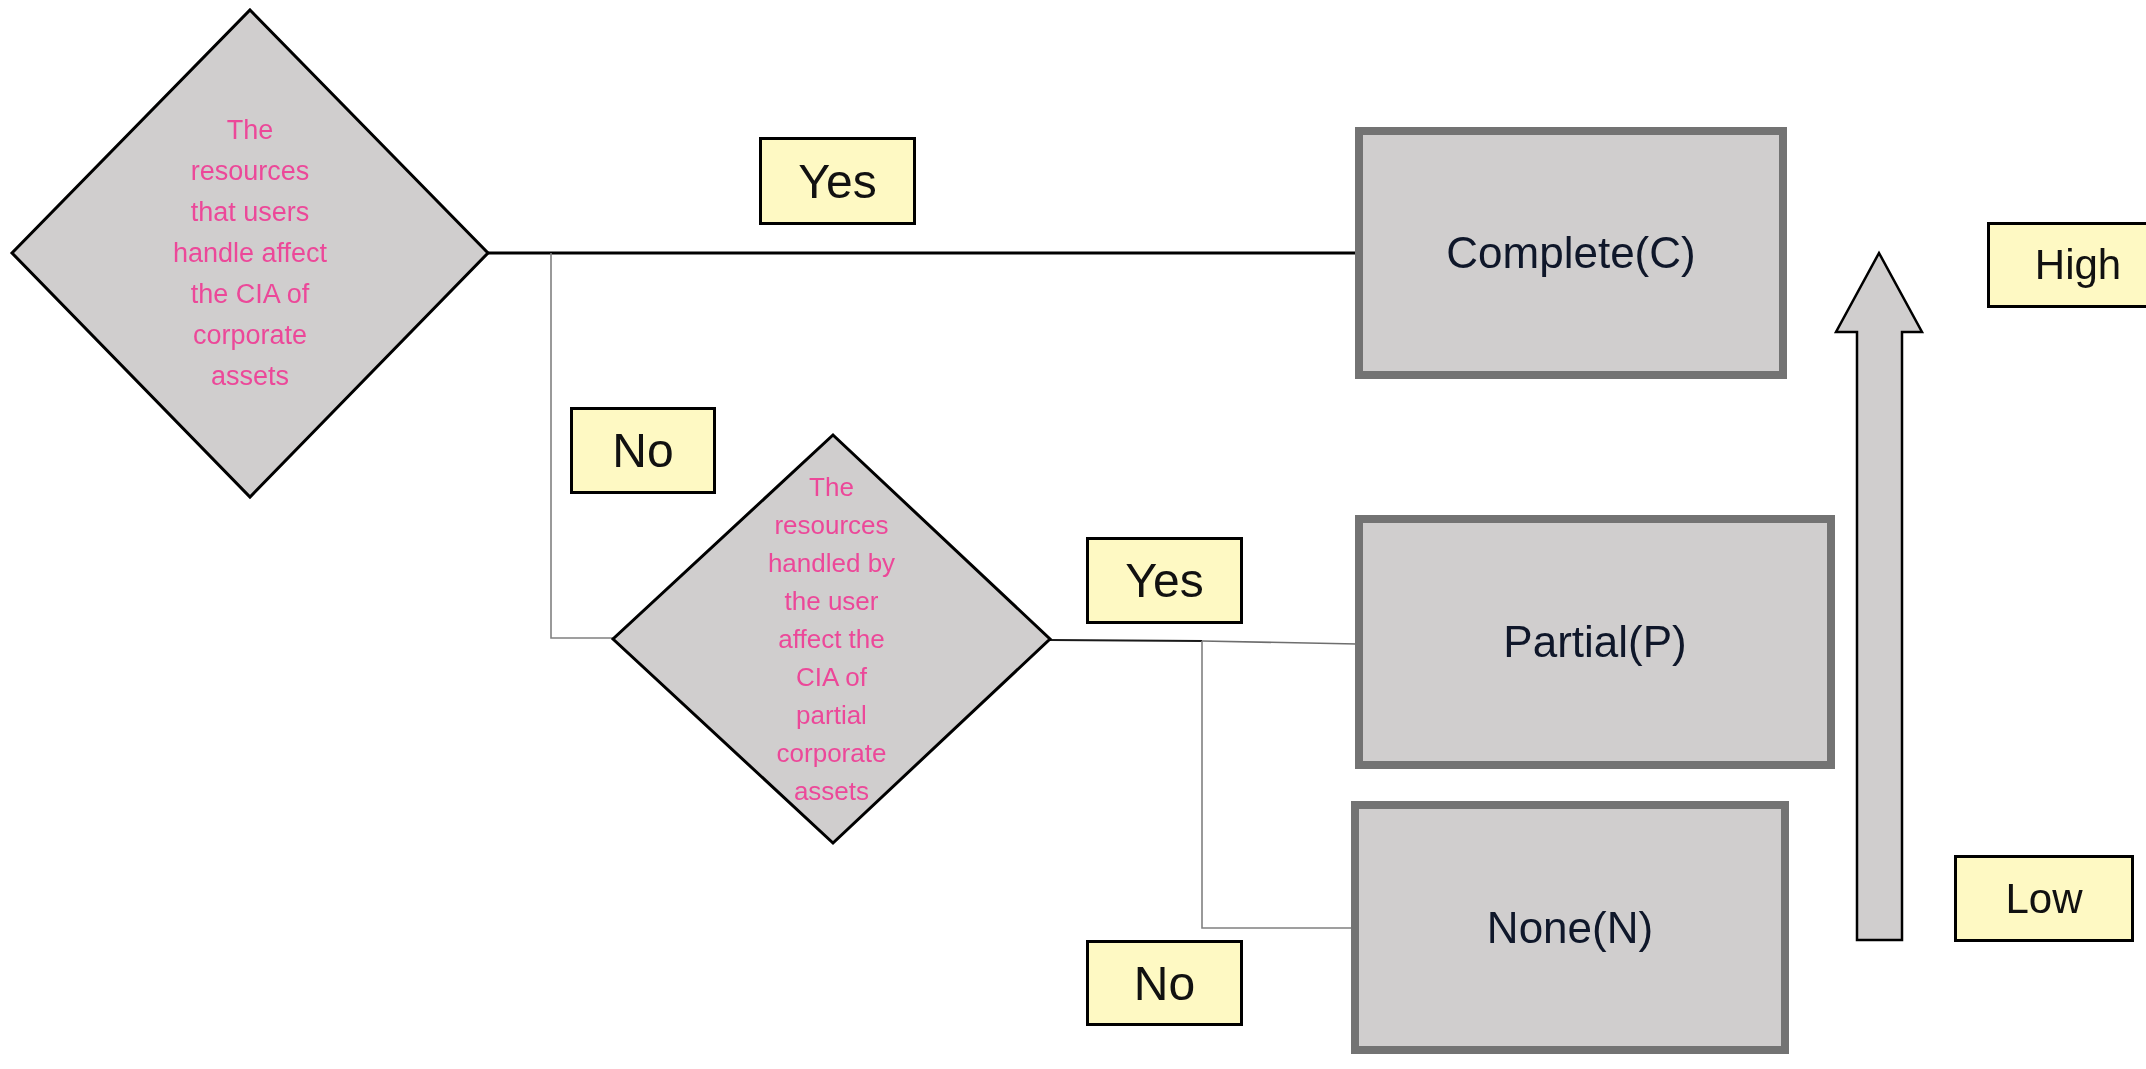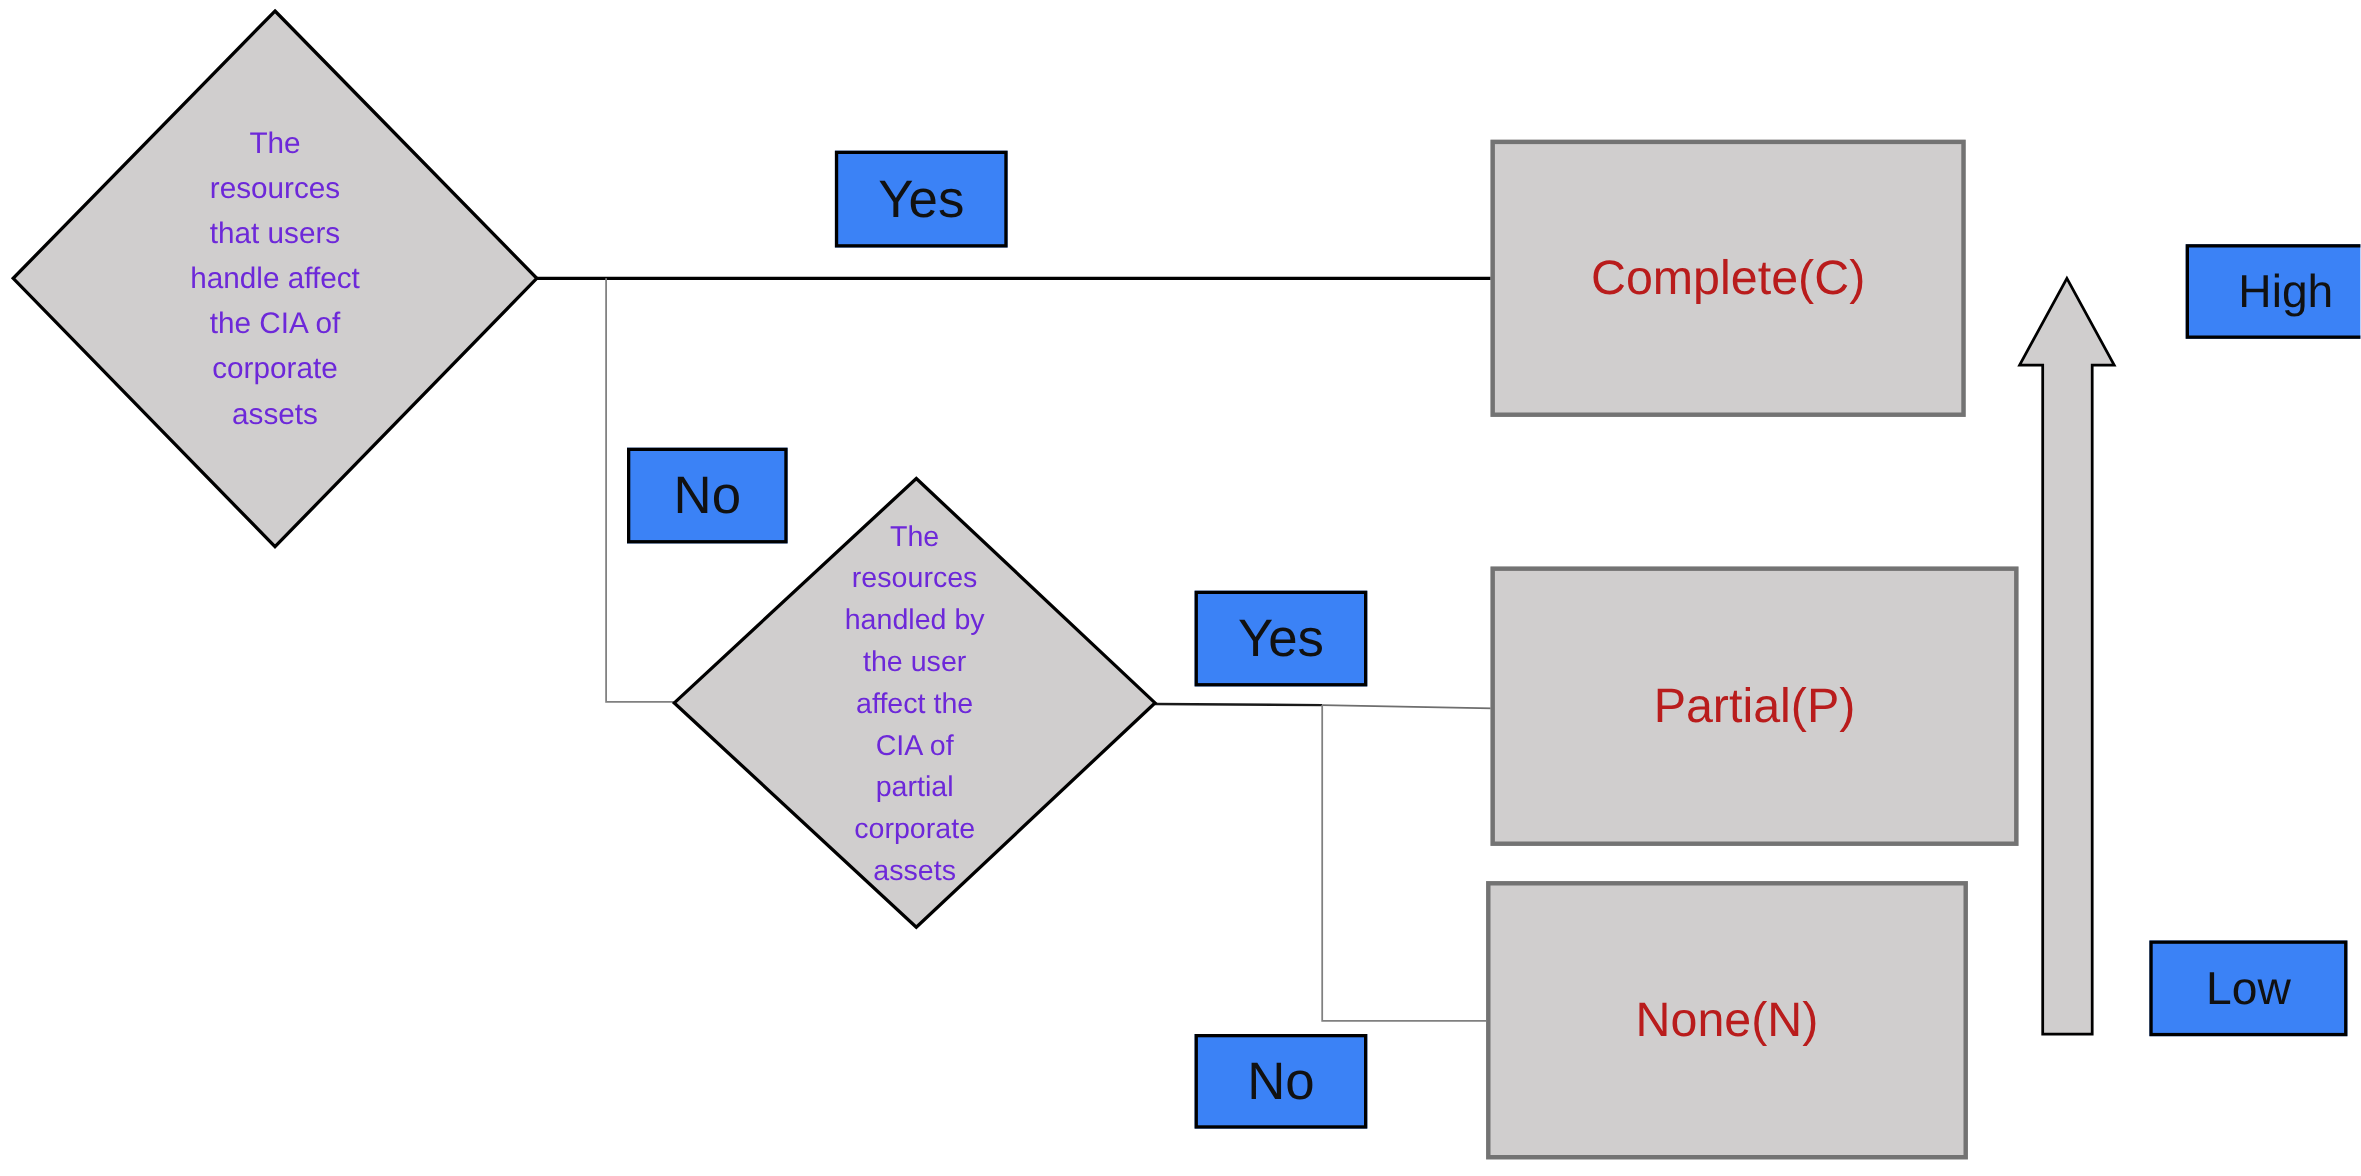--- a/index.html
+++ b/index.html
@@ -21,58 +21,58 @@
     left: 0;
     top: 0;
   }
   .node-text {
     position: absolute;
     display: flex;
     align-items: center;
     justify-content: center;
     text-align: center;
     white-space: pre-line;
-    color: #6d28d9;
+    color: #ec4899;
   }
   .diamond1-text {
     left: 12px;  top: 10px;
     width: 476px; height: 487px;
     font-size: 27px;
     line-height: 41px;
   }
   .diamond2-text {
     left: 613px; top: 435px;
     width: 437px; height: 408px;
     font-size: 26px;
     line-height: 38px;
   }
   .tag {
     position: absolute;
     box-sizing: border-box;
-    background: #3b82f6;
+    background: #fef9c3;
     border: 3px solid #000000;
     display: flex;
     align-items: center;
     justify-content: center;
     font-size: 48px;
     color: #111111;
   }
   .tag.scale {
     font-size: 42px;
   }
   .outcome {
     position: absolute;
     box-sizing: border-box;
     background: #d0cece;
-    border: 4px solid #737373;
+    border: 8px solid #737373;
     display: flex;
     align-items: center;
     justify-content: center;
     font-size: 44px;
-    color: #b91c1c;
+    color: #0f172a;
   }
   .tag-yes1 { left: 759px;  top: 137px; width: 157px; height: 88px; }
   .tag-no1  { left: 570px;  top: 407px; width: 146px; height: 87px; }
   .tag-yes2 { left: 1086px; top: 537px; width: 157px; height: 87px; }
   .tag-no2  { left: 1086px; top: 940px; width: 157px; height: 86px; }
   .tag-high { left: 1952px; top: 222px; width: 182px; height: 86px; margin-left: 35px; }
   .tag-low  { left: 1954px; top: 855px; width: 180px; height: 87px; }
   .outcome-complete { left: 1355px; top: 127px; width: 432px; height: 252px; }
   .outcome-partial  { left: 1355px; top: 515px; width: 480px; height: 254px; }
   .outcome-none     { left: 1351px; top: 801px; width: 438px; height: 253px; }

